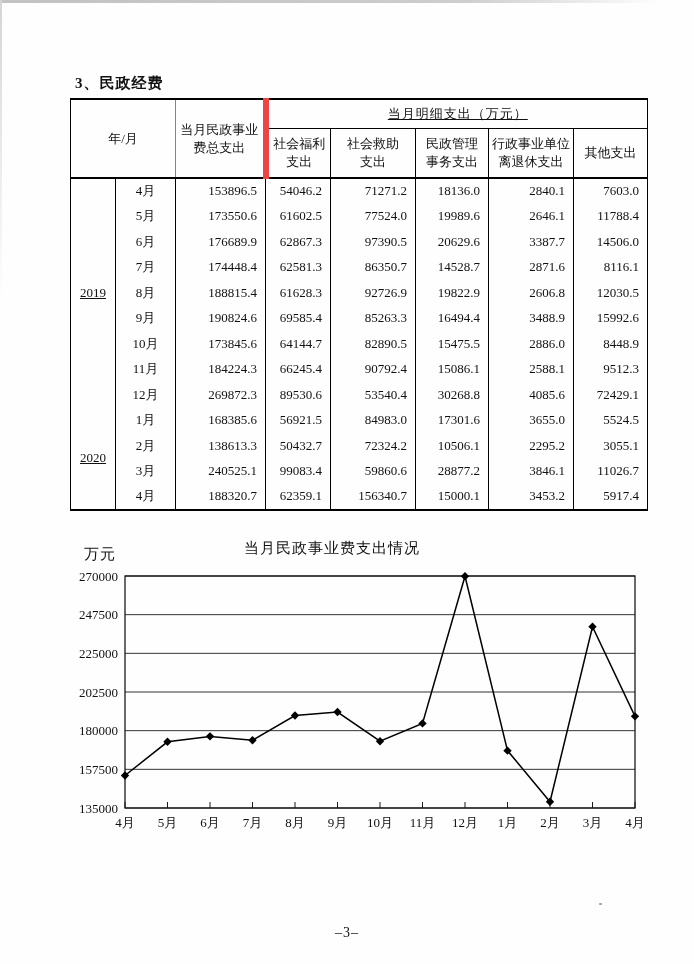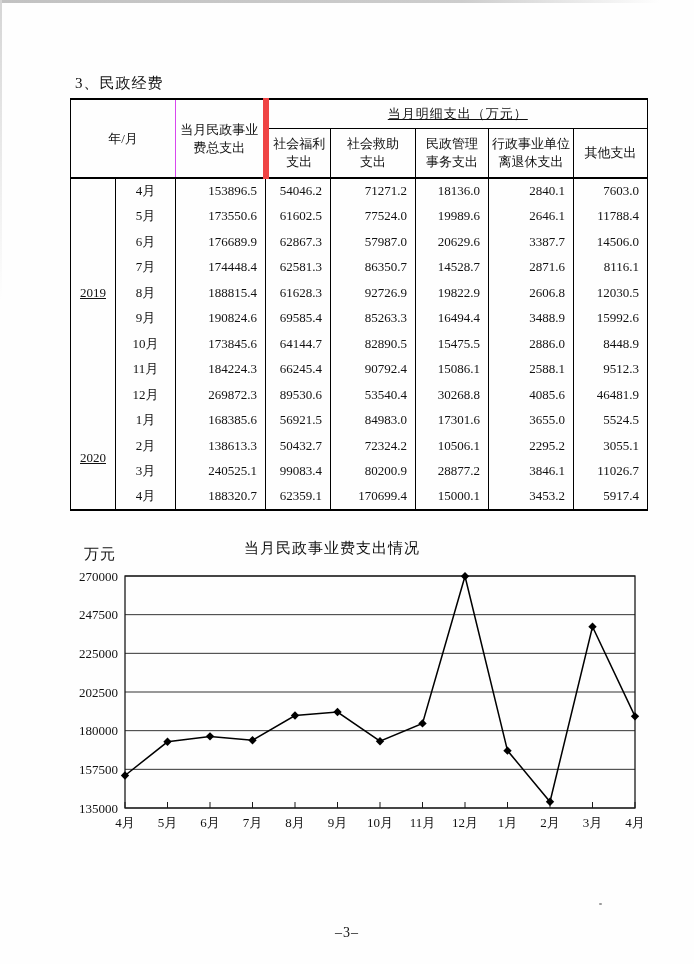--- a/index.html
+++ b/index.html
@@ -6,21 +6,21 @@
   body{
     width:694px;height:964px;position:relative;overflow:hidden;
     background:#fefefe;color:#111;
     font-family:"Liberation Serif","DejaVu Serif",serif;
   }
   .scan-edge-top{position:absolute;left:0;top:0;width:660px;height:3px;
     background:linear-gradient(to right,#c2c2c2 0%,#cdcdcd 70%,rgba(205,205,205,0) 100%);}
   .scan-edge-left{position:absolute;left:0;top:0;width:2px;height:300px;
     background:linear-gradient(to bottom,#d5d5d5,rgba(220,220,220,0));}
   .section-title{
-    position:absolute;left:75px;top:74px;font-size:15px;font-weight:normal;
+    position:absolute;left:75px;top:74px;font-size:15px;font-weight:bold;
     letter-spacing:1px;
   }
   .expense-table{
     position:absolute;left:70px;top:98px;width:577px;
     border-collapse:collapse;table-layout:fixed;
     font-size:13px;
   }
   .expense-table th,.expense-table td{
     padding:0;font-weight:normal;color:#111;
   }
@@ -99,21 +99,21 @@
         <td class="num-cell">61602.5</td>
         <td class="num-cell">77524.0</td>
         <td class="num-cell">19989.6</td>
         <td class="num-cell">2646.1</td>
         <td class="num-cell">11788.4</td>
       </tr>
       <tr>
         <td class="month-cell">6月</td>
         <td class="num-cell">176689.9</td>
         <td class="num-cell">62867.3</td>
-        <td class="num-cell">57987.0</td>
+        <td class="num-cell">97390.5</td>
         <td class="num-cell">20629.6</td>
         <td class="num-cell">3387.7</td>
         <td class="num-cell">14506.0</td>
       </tr>
       <tr>
         <td class="month-cell">7月</td>
         <td class="num-cell">174448.4</td>
         <td class="num-cell">62581.3</td>
         <td class="num-cell">86350.7</td>
         <td class="num-cell">14528.7</td>
@@ -156,21 +156,21 @@
         <td class="num-cell">2588.1</td>
         <td class="num-cell">9512.3</td>
       </tr>
       <tr>
         <td class="month-cell">12月</td>
         <td class="num-cell">269872.3</td>
         <td class="num-cell">89530.6</td>
         <td class="num-cell">53540.4</td>
         <td class="num-cell">30268.8</td>
         <td class="num-cell">4085.6</td>
-        <td class="num-cell">46481.9</td>
+        <td class="num-cell">72429.1</td>
       </tr>
       <tr>
         <td rowspan="4" class="year-cell">2020</td>
         <td class="month-cell">1月</td>
         <td class="num-cell">168385.6</td>
         <td class="num-cell">56921.5</td>
         <td class="num-cell">84983.0</td>
         <td class="num-cell">17301.6</td>
         <td class="num-cell">3655.0</td>
         <td class="num-cell">5524.5</td>
@@ -181,30 +181,30 @@
         <td class="num-cell">50432.7</td>
         <td class="num-cell">72324.2</td>
         <td class="num-cell">10506.1</td>
         <td class="num-cell">2295.2</td>
         <td class="num-cell">3055.1</td>
       </tr>
       <tr>
         <td class="month-cell">3月</td>
         <td class="num-cell">240525.1</td>
         <td class="num-cell">99083.4</td>
-        <td class="num-cell">80200.9</td>
+        <td class="num-cell">59860.6</td>
         <td class="num-cell">28877.2</td>
         <td class="num-cell">3846.1</td>
         <td class="num-cell">11026.7</td>
       </tr>
       <tr>
         <td class="month-cell">4月</td>
         <td class="num-cell">188320.7</td>
         <td class="num-cell">62359.1</td>
-        <td class="num-cell">170699.4</td>
+        <td class="num-cell">156340.7</td>
         <td class="num-cell">15000.1</td>
         <td class="num-cell">3453.2</td>
         <td class="num-cell">5917.4</td>
       </tr>
     </tbody>
 </table>
 
 <div class="chart-wrap">
   <svg id="chart-svg" width="694" height="312" viewBox="0 528 694 312">
     <text class="chart-title" x="332" y="553" text-anchor="middle">当月民政事业费支出情况</text>

